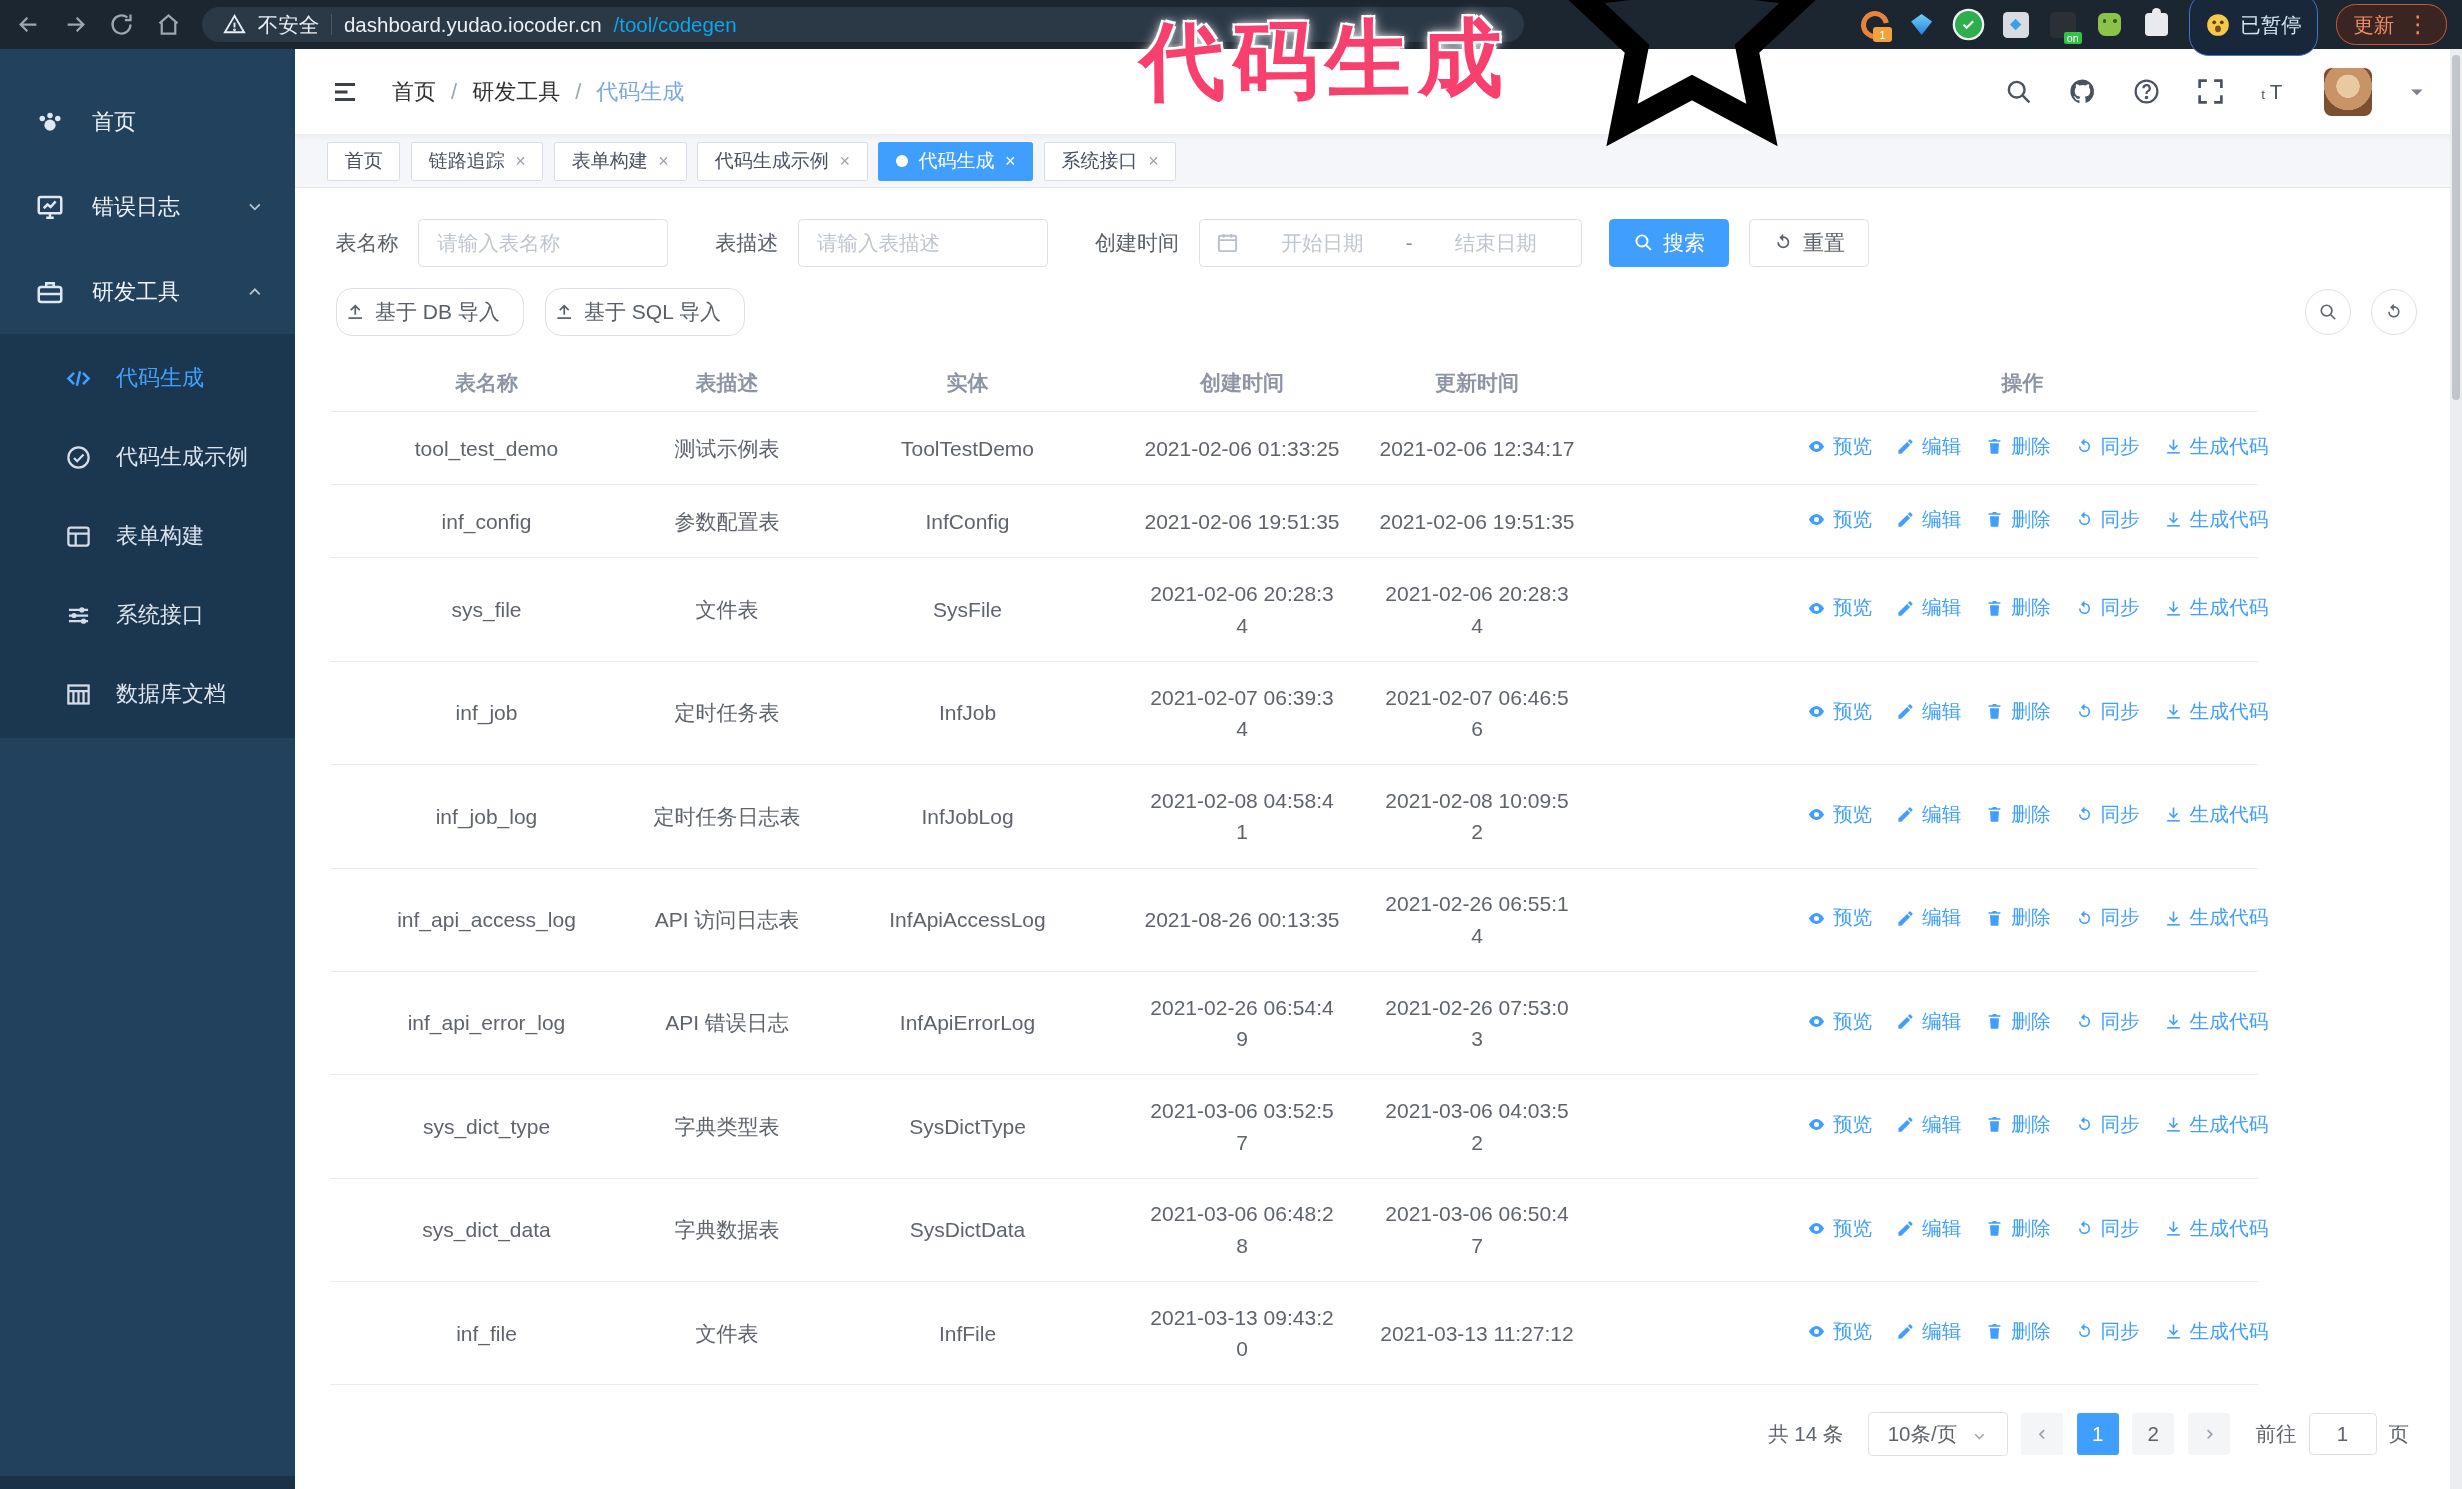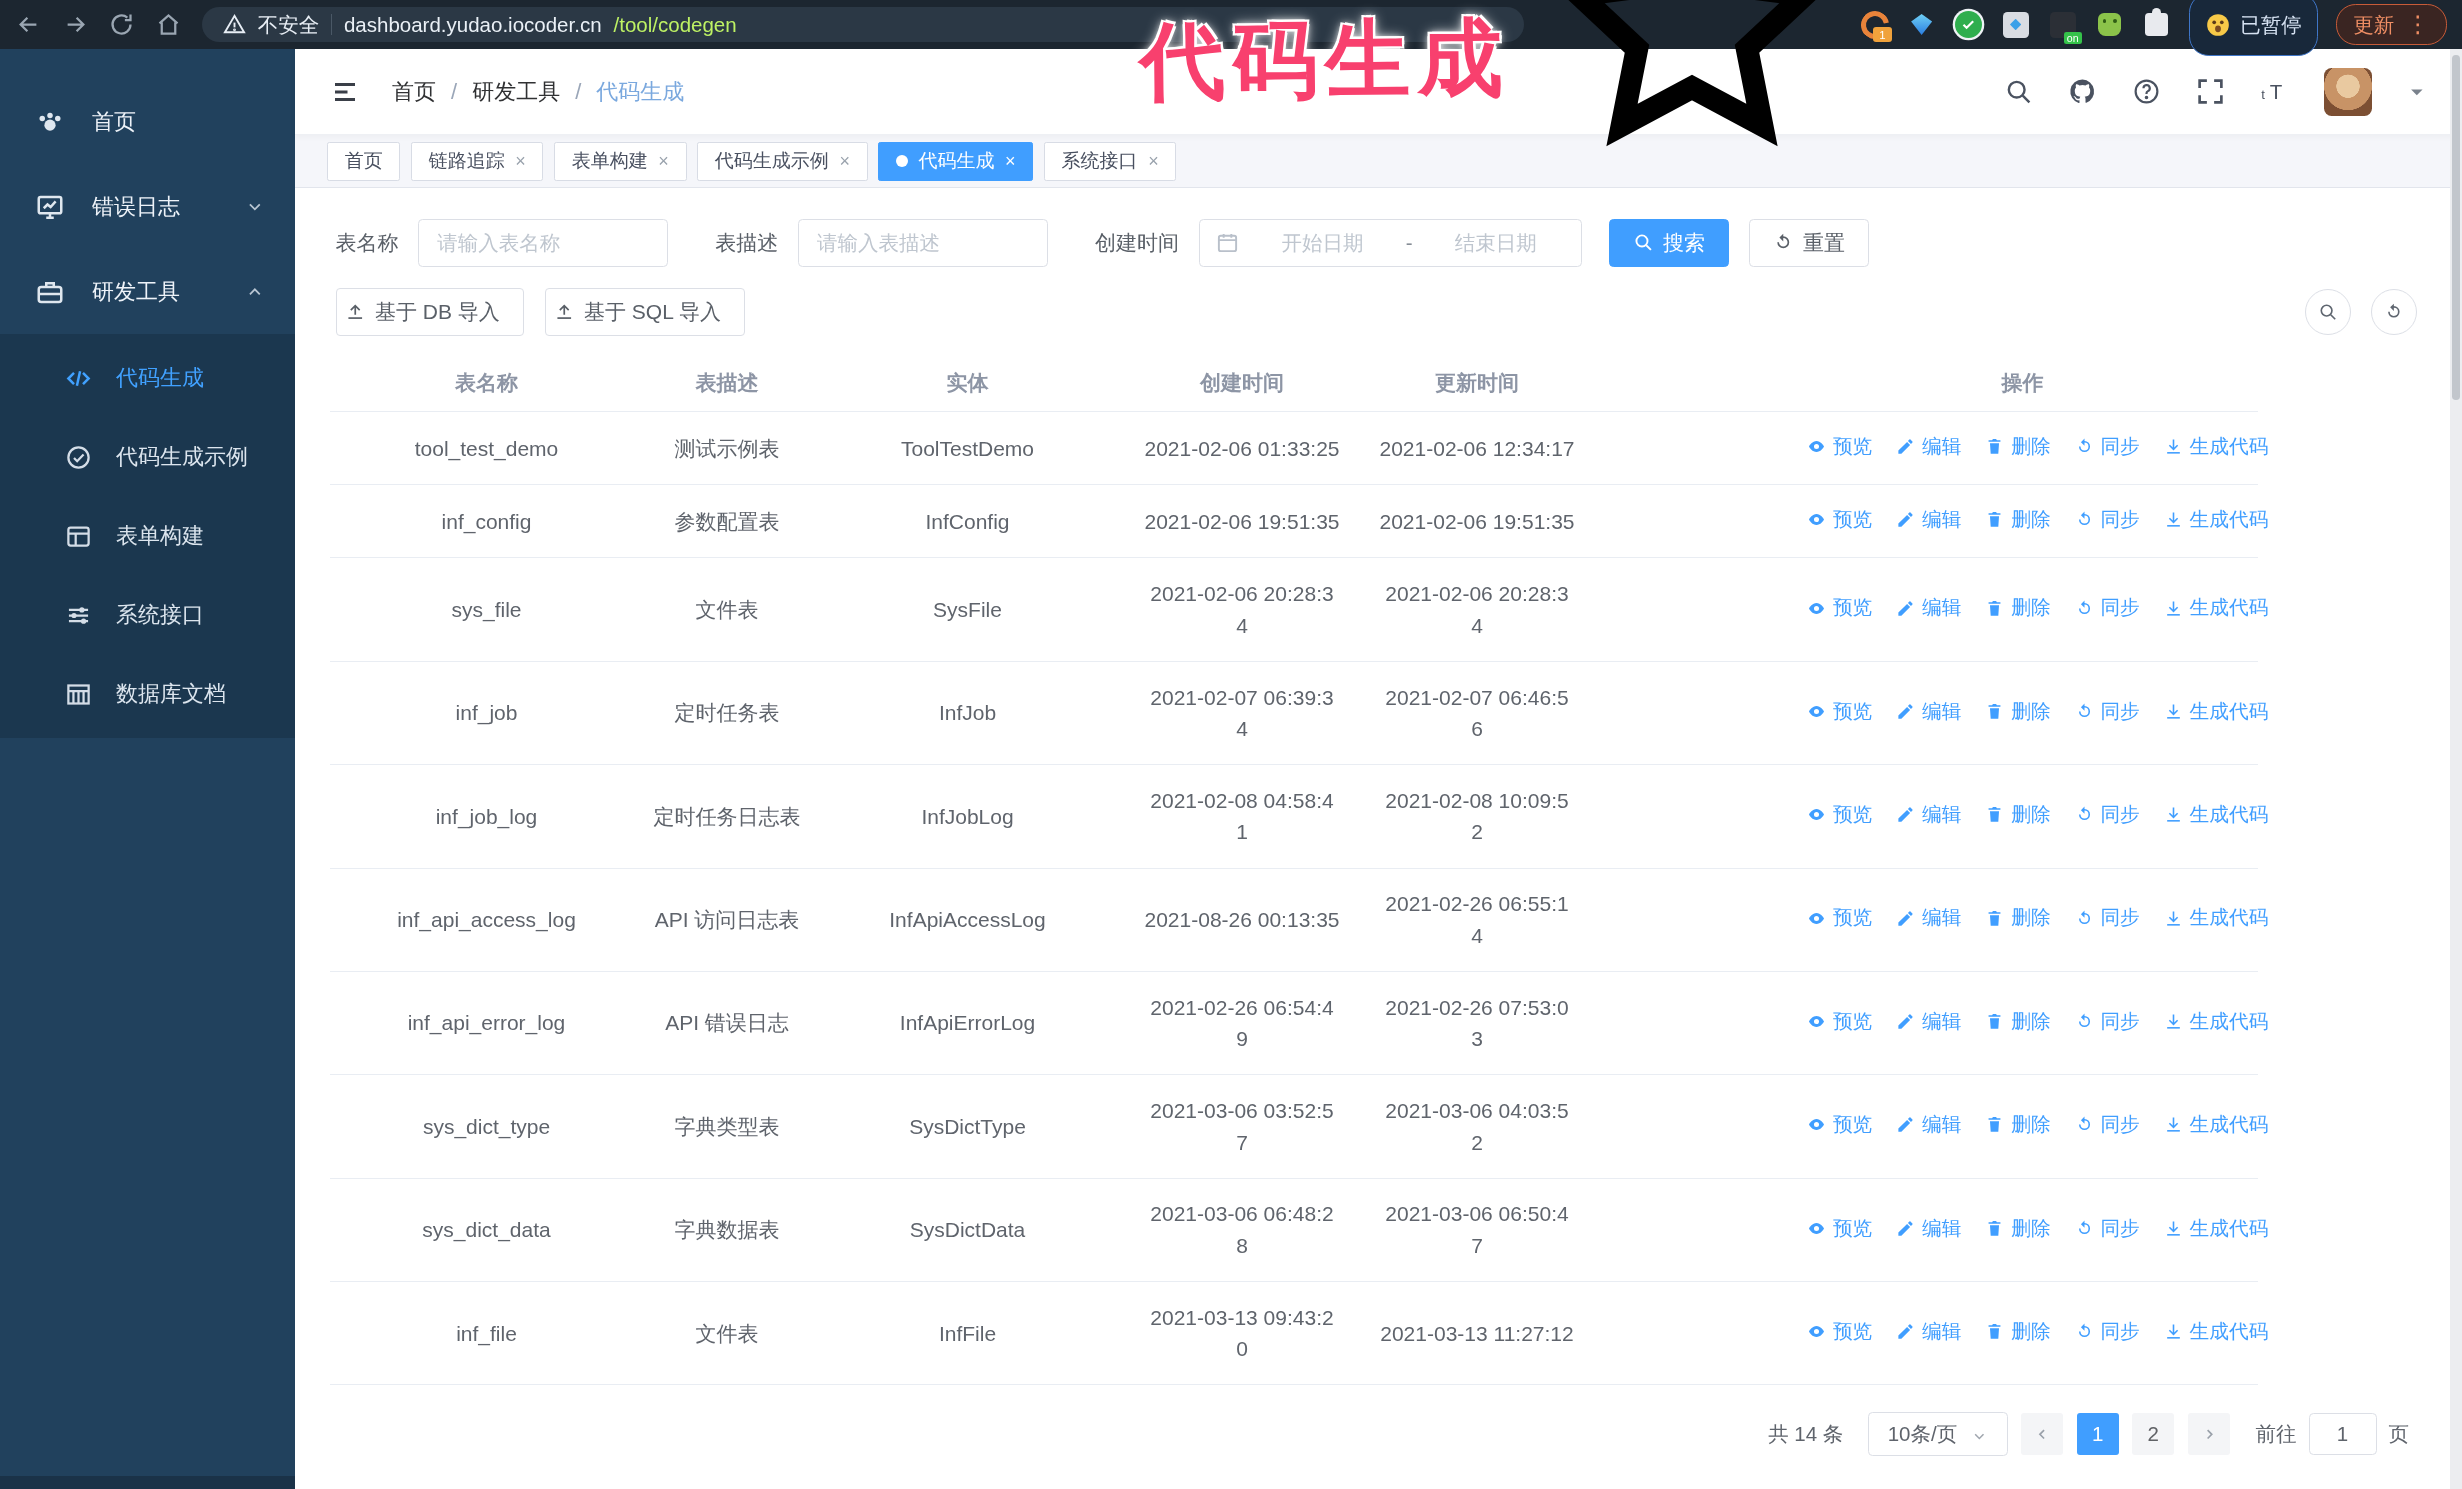--- a/index.html
+++ b/index.html
@@ -11,21 +11,21 @@
     display:flex;align-items:center;padding:0 15px;box-sizing:border-box;gap:7.6px;z-index:30;}
   .bnav{display:flex;align-items:center;gap:19.7px;margin-right:12px;}
   .bnav .bicon{width:27px;height:27px;color:#9aa6b2;}
   .bicon svg{width:100%;height:100%;display:block;}
   .url-pill{flex:1;height:35px;border-radius:17.4px;background:#2b3845;display:flex;align-items:center;
     padding:0 21px;gap:12px;min-width:0;color:#dfe6ee;font-size:20.5px;}
   .url-pill .warn{width:23px;height:23px;color:#e8eef5;flex:none;}
   .sec-label{color:#e8eef5;white-space:nowrap;}
   .url-sep{width:0.8px;height:21px;background:#4a5866;flex:none;}
   .url-host{color:#eaf0f6;white-space:nowrap;}
-  .url-path{color:#bef264;white-space:nowrap;}
+  .url-path{color:#0ea5e9;white-space:nowrap;}
   .bright{display:flex;align-items:center;gap:18px;margin-left:10.6px;}
   .exticon{width:29px;height:29px;position:relative;flex:none;display:grid;place-items:center;}
   .ext-ring{width:18px;height:18px;border:5.3px solid #e8833a;border-radius:50%;border-right-color:transparent;transform:rotate(35deg);}
   .ext-badge{position:absolute;right:-3px;bottom:-3px;min-width:15px;height:15px;background:#f0a23c;border-radius:3px;
     color:#fff;font-size:11.4px;display:grid;place-items:center;padding:0 2.3px;transform:none;}
   .ext-gem{width:21px;height:21px;background:linear-gradient(180deg,#6fd0f5,#2a7de0);
     clip-path:polygon(50% 0,100% 36%,50% 100%,0 36%);}
   .ext-check{width:27px;height:27px;background:#2fae4e;border-radius:50%;display:grid;place-items:center;box-shadow:0 0 0 2.3px #eef2f5;}
   .ext-check svg{width:16.7px;height:16.7px;color:#fff;}
   .ext-grid{width:26px;height:26px;background:#d8dce2;border-radius:4.5px;display:grid;place-items:center;}
@@ -113,21 +113,21 @@
   .date-box .cal{width:23px;height:23px;color:#b9c0ca;flex:none;}
   .cal svg{width:100%;height:100%;}
   .date-ph{flex:1;text-align:center;font-size:20.5px;color:#bfc6cf;white-space:nowrap;}
   .date-sep{color:#868d96;font-size:20.5px;}
   .btn{height:48px;border-radius:4.5px;display:inline-flex;align-items:center;gap:9.8px;font-size:21px;
     cursor:pointer;box-sizing:border-box;padding:0 23px;white-space:nowrap;}
   .btn svg{width:20.5px;height:20.5px;}
   .btn-primary{background:#409eff;color:#fff;border:0.8px solid #409eff;margin-left:27px;}
   .btn-plain{background:#fff;color:#5a6068;border:0.8px solid #dcdfe6;margin-left:19.7px;}
   .toolbar-row{display:flex;align-items:center;margin:0 0 19.7px 10.6px;}
-  .btn-import{margin:0 21px 0 0;border-radius:4px;color:#5a6068;padding-left:8px;}
+  .btn-import{margin:0 21px 0 0;border-radius:16px;color:#5a6068;padding-left:8px;}
   .circle-btns{margin-left:auto;display:flex;gap:19.7px;margin-right:15px;}
   .circle-btn{width:44px;height:44px;border-radius:50%;border:0.8px solid #dcdfe6;background:#fff;display:grid;
     place-items:center;color:#5f6670;cursor:pointer;}
   .circle-btn svg{width:19.7px;height:19.7px;}
 
   
   table.grid{width:1928px;border-collapse:collapse;table-layout:fixed;font-size:21px;color:#5f646c;margin-left:4.5px;}
   .grid th{height:56px;font-weight:700;color:#8d95a5;border-bottom:0.8px solid #e9edf3;text-align:center;
     font-size:21px;padding:0 7.6px;}
   .grid td{padding:19.7px 7.6px;border-bottom:0.8px solid #e9edf3;text-align:center;vertical-align:middle;line-height:1.5;}

